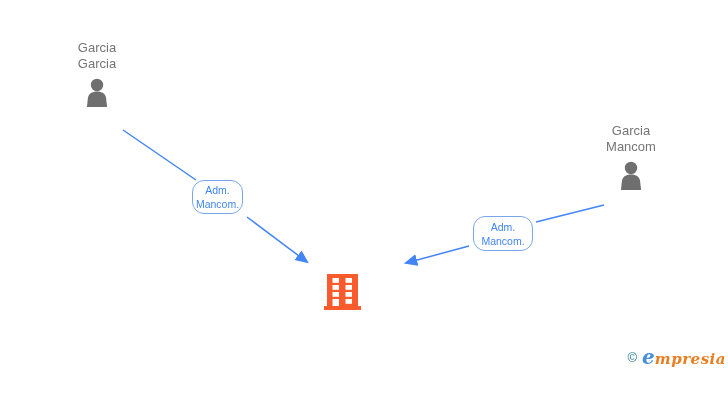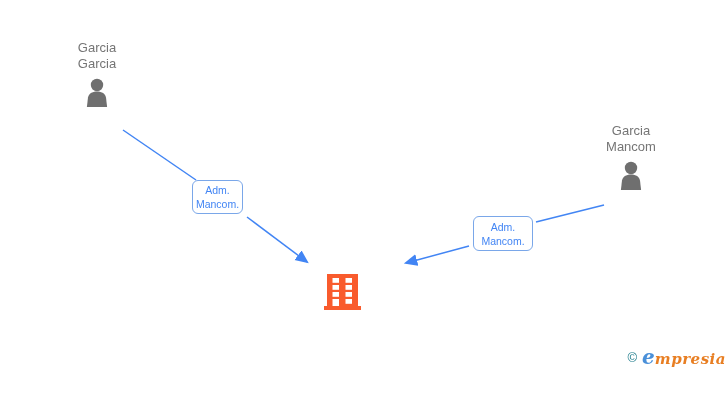--- a/index.html
+++ b/index.html
@@ -16,21 +16,21 @@
   .person-icon-wrap{display:inline-block;margin-top:7px;}
   .person-icon-wrap svg{display:block;fill:#6f6f6f;}
 
   .company-node{position:absolute;text-align:center;cursor:pointer;}
   .building-icon-wrap{display:inline-block;}
   .company-name{margin-top:2px;font-size:12.5px;font-weight:700;line-height:15px;
     color:#8a8a8a;letter-spacing:0.4px;}
   .company-name span{display:block;white-space:nowrap;}
 
   .edge-label-box{
-    position:absolute;background:#ffffff;border:1.5px solid #7AA7E9;border-radius:6px;
+    position:absolute;background:#ffffff;border:1.5px solid #7AA7E9;border-radius:12px;
     text-align:center;color:#4285F4;font-size:10.5px;line-height:14px;
     display:flex;flex-direction:column;justify-content:center;box-sizing:border-box;
   }
   .edge-label-box span{display:block;}
 
   .watermark{
     position:absolute;right:2px;bottom:3px;white-space:nowrap;cursor:pointer;
     font-family:"DejaVu Serif","Liberation Serif",serif;
   }
   .wm-copy{color:#1B7A8A;font-size:13px;font-family:"Liberation Sans",sans-serif;vertical-align:2px;}

